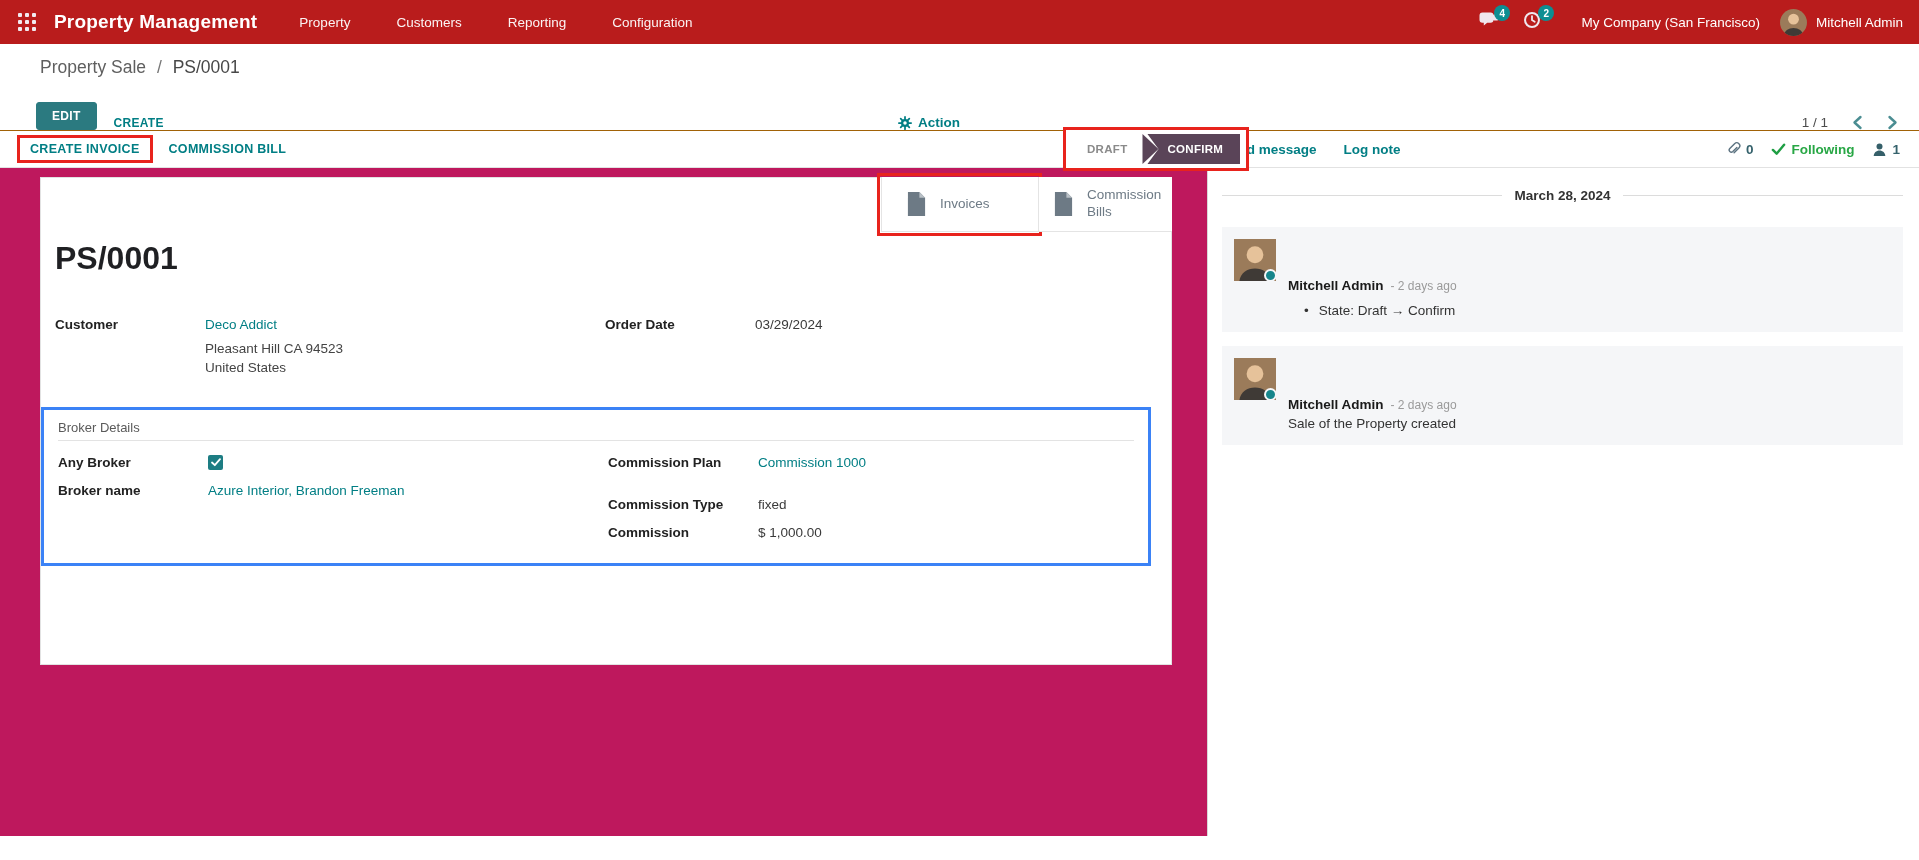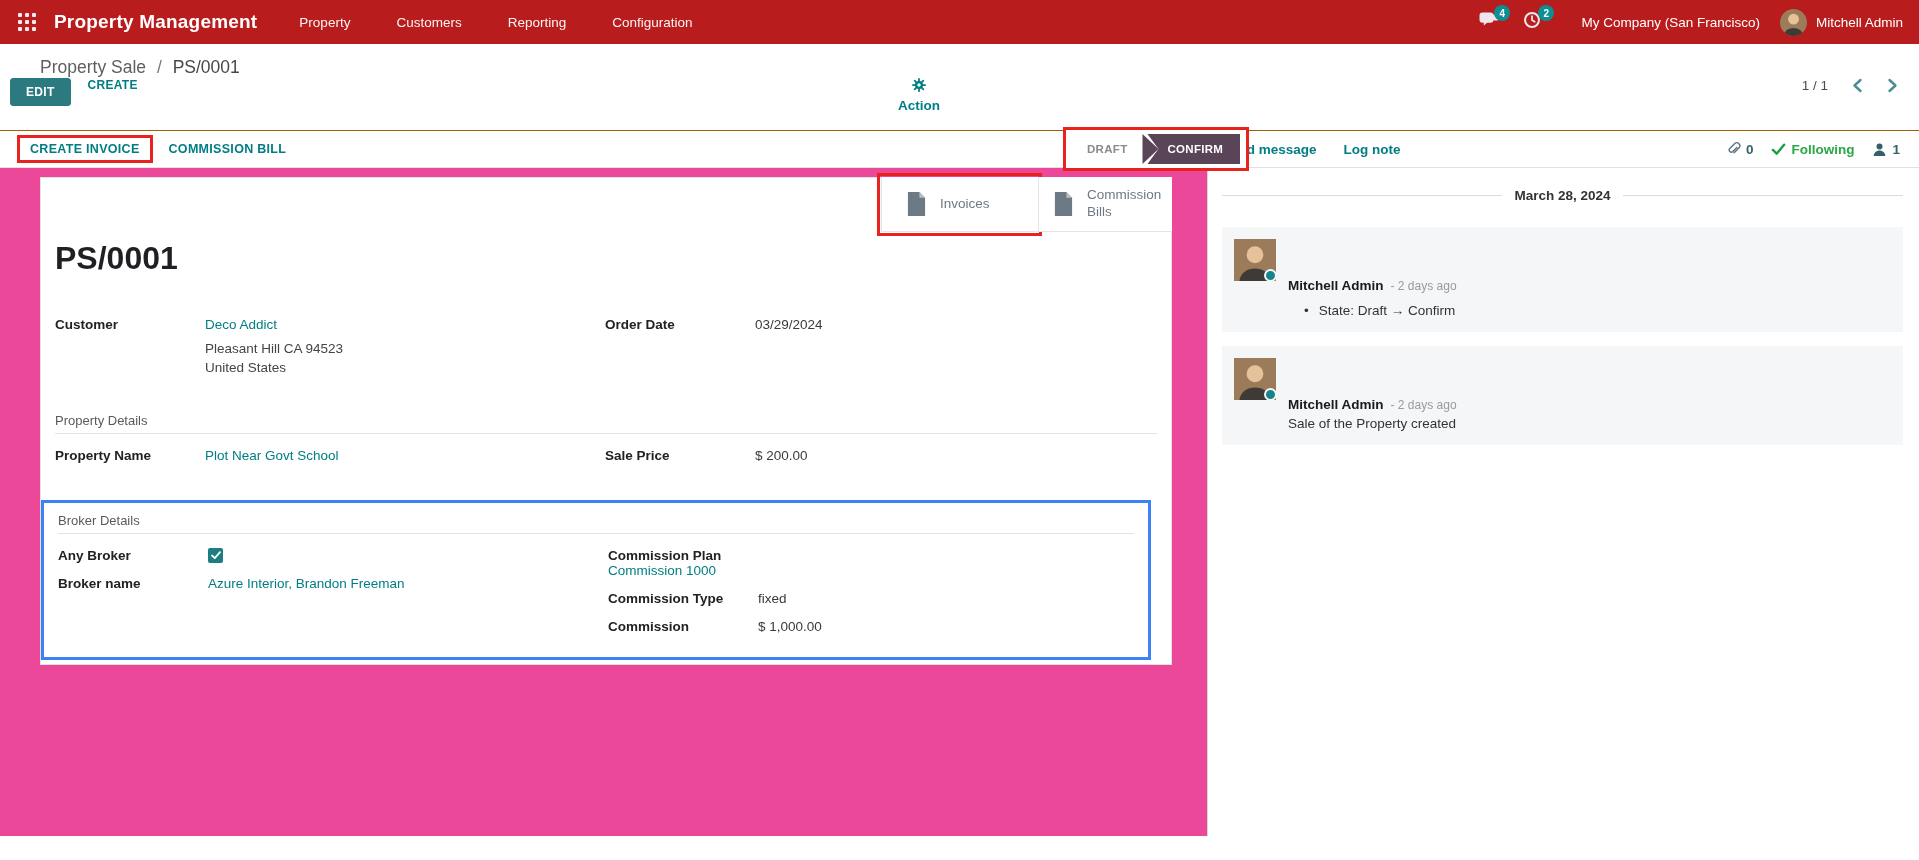--- a/index.html
+++ b/index.html
@@ -18,25 +18,25 @@
   .nav-company { margin-left:14px; cursor:pointer; }
   .nav-user { display:flex; align-items:center; gap:9px; cursor:pointer; }
   .avatar-sm { width:27px; height:27px; border-radius:50%; overflow:hidden; flex:0 0 auto; }
 
   
   .control-panel { background:#fff; }
   .breadcrumb { padding:13px 0 0 40px; font-size:17.5px; color:#555; }
   .breadcrumb .bc-parent { color:#5f5f5f; cursor:pointer; }
   .breadcrumb .bc-sep { margin:0 6px; color:#777; }
   .breadcrumb .bc-current { color:#484848; }
-  .cp-buttons { position:relative; height:52px; display:flex; align-items:flex-start; padding-left:10px; }
+  .cp-buttons { position:relative; height:52px; display:flex; align-items:flex-end; padding-left:36px; }
   .btn-edit { background:#2b7a80; color:#fff; border:1px solid #2b7a80; font-size:12px; font-weight:700;
               padding:6px 15px; border-radius:3px; letter-spacing:.3px; cursor:pointer; }
   .btn-create { color:#017e84; font-size:12px; font-weight:700; margin-left:17px; letter-spacing:.3px; cursor:pointer; background:none; border:none; }
-  .action-menu { position:absolute; left:898px; display:flex; align-items:center; gap:6px; color:#017e84; font-size:13.5px; font-weight:600; cursor:pointer;flex-direction:column; }
+  .action-menu { position:absolute; left:898px; display:flex; align-items:center; gap:6px; color:#017e84; font-size:13.5px; font-weight:600; cursor:pointer; }
   .pager { position:absolute; right:21px; display:flex; align-items:center; gap:24px; }
   .pager-count { font-size:13.5px; color:#4c4c4c; }
   .pager-btn { cursor:pointer; display:flex; align-items:center; }
 
   
   .form-strip { position:relative; height:38px; border-top:1px solid #a16207; border-bottom:1px solid #e2e2e2;
                 background:#fff; display:flex; align-items:center; }
   .annot { border:3px solid #e8231d; }
   .annot-create { margin-left:17px; padding:4px 10px; display:inline-flex; align-items:center; }
   .hbtn { color:#017e84; font-size:12.5px; font-weight:700; letter-spacing:.3px; cursor:pointer; background:none; border:none; white-space:nowrap; }
@@ -50,21 +50,21 @@
                 clip-path:polygon(0 0,11px 50%,0 100%,100% 100%,100% 0); cursor:pointer; }
   .chatter-links { position:absolute; left:1222px; display:flex; gap:27px; }
   .chatter-links span { color:#017e84; font-size:13.5px; font-weight:600; cursor:pointer; }
   .follow-tools { position:absolute; right:19px; display:flex; align-items:center; gap:18px; }
   .ft-item { display:flex; align-items:center; gap:5px; cursor:pointer; font-size:13.5px; font-weight:600; }
   .ft-count { color:#35626c; }
   .ft-following { color:#28a745; }
 
   
   .main { display:flex; height:668px; }
-  .form-area { width:1207px; background:#ec4899; position:relative; }
+  .form-area { width:1207px; background:#be185d; position:relative; }
   .sheet { position:relative; margin:9px 0 0 40px; width:1132px; height:488px; background:#fff;
            border:1px solid #e2e2e2; padding:10px 14px; }
 
   
   .stat-buttons { position:absolute; top:-1px; right:-1px; display:flex; z-index:2; }
   .stat-btn { height:55px; background:#fff; border-left:1px solid #e4e4e4; border-bottom:1px solid #e4e4e4;
               display:flex; align-items:center; gap:13px; color:#6d7a85; font-size:13.5px; cursor:pointer; }
   .stat-btn.invoices { width:157px; padding-left:24px; outline:3px solid #e8231d; outline-offset:1px; }
   .stat-btn.bills { width:134px; padding-left:14px; }
   .stat-label { line-height:1.25; }
@@ -273,53 +273,40 @@
           </div>
         </div>
         <div>
           <div class="frow">
             <span class="flabel">Order Date</span>
             <span class="fval">03/29/2024</span>
           </div>
         </div>
       </div>
 
-      <div class="sec-property">
-        <div class="section-heading">Property Details</div>
-        <div class="fgrid">
-          <div class="frow">
-            <span class="flabel">Property Name</span>
-            <span class="fval link">Plot Near Govt School</span>
-          </div>
-          <div class="frow">
-            <span class="flabel">Sale Price</span>
-            <span class="fval">$ 200.00</span>
-          </div>
-        </div>
-      </div>
 
       <div class="annot annot-broker">
         <div class="section-heading">Broker Details</div>
         <div class="fgrid">
           <div>
             <div class="frow" style="margin-bottom:13px;">
               <span class="flabel">Any Broker</span>
               <span class="cb">
                 <svg width="10" height="9" viewBox="0 0 10 9">
                   <polyline points="1,4.5 3.8,7.2 9,1.2" fill="none" stroke="#fff" stroke-width="1.8" stroke-linecap="round" stroke-linejoin="round"></polyline>
                 </svg>
               </span>
             </div>
             <div class="frow">
               <span class="flabel">Broker name</span>
               <span class="fval link">Azure Interior, Brandon Freeman</span>
             </div>
           </div>
           <div>
-            <div class="frow" style="margin-bottom:13px;flex-direction:column;">
+            <div class="frow" style="margin-bottom:27px;">
               <span class="flabel">Commission Plan</span>
               <span class="fval link">Commission 1000</span>
             </div>
             <div class="frow" style="margin-bottom:13px;">
               <span class="flabel">Commission Type</span>
               <span class="fval">fixed</span>
             </div>
             <div class="frow">
               <span class="flabel">Commission</span>
               <span class="fval">$ 1,000.00</span>

